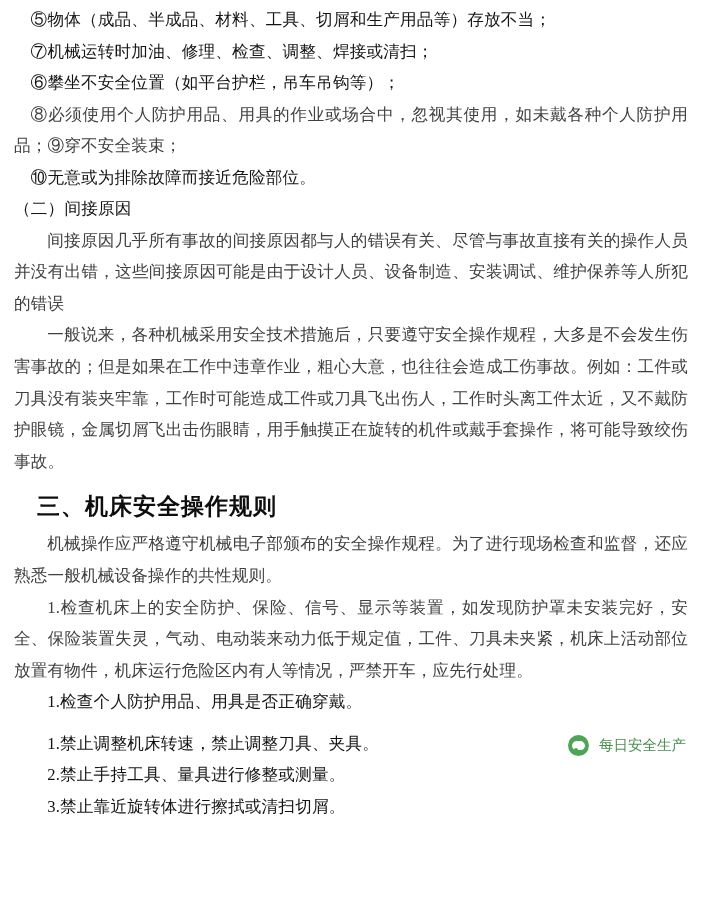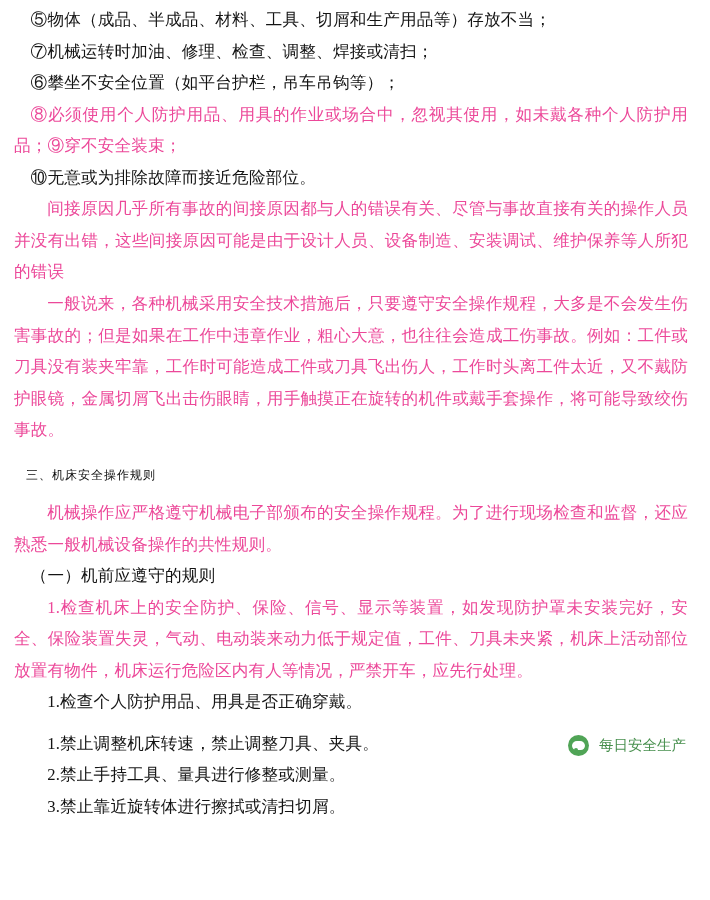--- a/index.html
+++ b/index.html
@@ -34,27 +34,27 @@
   }
   .indent1 {
     text-indent: 1em;
   }
   .para {
     font-size: 16.6px;
     line-height: 31.6px;
     letter-spacing: 0.15px;
     text-align: justify;
     text-justify: inter-ideograph;
-    color: #ec4899;
+    color: #404040;
     margin: 0;
   }
   .section-heading {
     font-family: "Liberation Sans", "DejaVu Sans", sans-serif;
-    font-weight: normal;
-    font-size: 12px;
+    font-weight: bold;
+    font-size: 23px;
     line-height: 31px;
     letter-spacing: 1px;
     color: #0d0d0d;
     margin: 14px 0 6px 0;
     text-indent: 1em;
   }
   .gap-med { height: 10px; }
 
   .watermark {
     position: absolute;
@@ -102,29 +102,29 @@
 <body>
 
 <div class="page">
 
   <div class="line indent1">⑤物体（成品、半成品、材料、工具、切屑和生产用品等）存放不当；</div>
   <div class="line indent1">⑦机械运转时加油、修理、检查、调整、焊接或清扫；</div>
   <div class="line indent1">⑥攀坐不安全位置（如平台护栏，吊车吊钩等）；</div>
   <p class="para indent1">⑧必须使用个人防护用品、用具的作业或场合中，忽视其使用，如未戴各种个人防护用品；⑨穿不安全装束；</p>
   <div class="line indent1">⑩无意或为排除故障而接近危险部位。</div>
 
+  <div class="line">（二）间接原因</div>
 
   <p class="para indent2">间接原因几乎所有事故的间接原因都与人的错误有关、尽管与事故直接有关的操作人员并没有出错，这些间接原因可能是由于设计人员、设备制造、安装调试、维护保养等人所犯的错误</p>
   <p class="para indent2">一般说来，各种机械采用安全技术措施后，只要遵守安全操作规程，大多是不会发生伤害事故的；但是如果在工作中违章作业，粗心大意，也往往会造成工伤事故。例如：工件或刀具没有装夹牢靠，工作时可能造成工件或刀具飞出伤人，工作时头离工件太近，又不戴防护眼镜，金属切屑飞出击伤眼睛，用手触摸正在旋转的机件或戴手套操作，将可能导致绞伤事故。</p>
 
   <h2 class="section-heading">三、机床安全操作规则</h2>
 
   <p class="para indent2">机械操作应严格遵守机械电子部颁布的安全操作规程。为了进行现场检查和监督，还应熟悉一般机械设备操作的共性规则。</p>
 
-  <div class="line indent1">（一）机前应遵守的规则</div>
 
   <p class="para indent2">1.检查机床上的安全防护、保险、信号、显示等装置，如发现防护罩未安装完好，安全、保险装置失灵，气动、电动装来动力低于规定值，工件、刀具未夹紧，机床上活动部位放置有物件，机床运行危险区内有人等情况，严禁开车，应先行处理。</p>
   <div class="line indent2">1.检查个人防护用品、用具是否正确穿戴。</div>
 
 
   <div class="gap-med"></div>
 
   <div class="line indent2">1.禁止调整机床转速，禁止调整刀具、夹具。</div>
   <div class="line indent2">2.禁止手持工具、量具进行修整或测量。</div>
   <div class="line indent2">3.禁止靠近旋转体进行擦拭或清扫切屑。</div>

